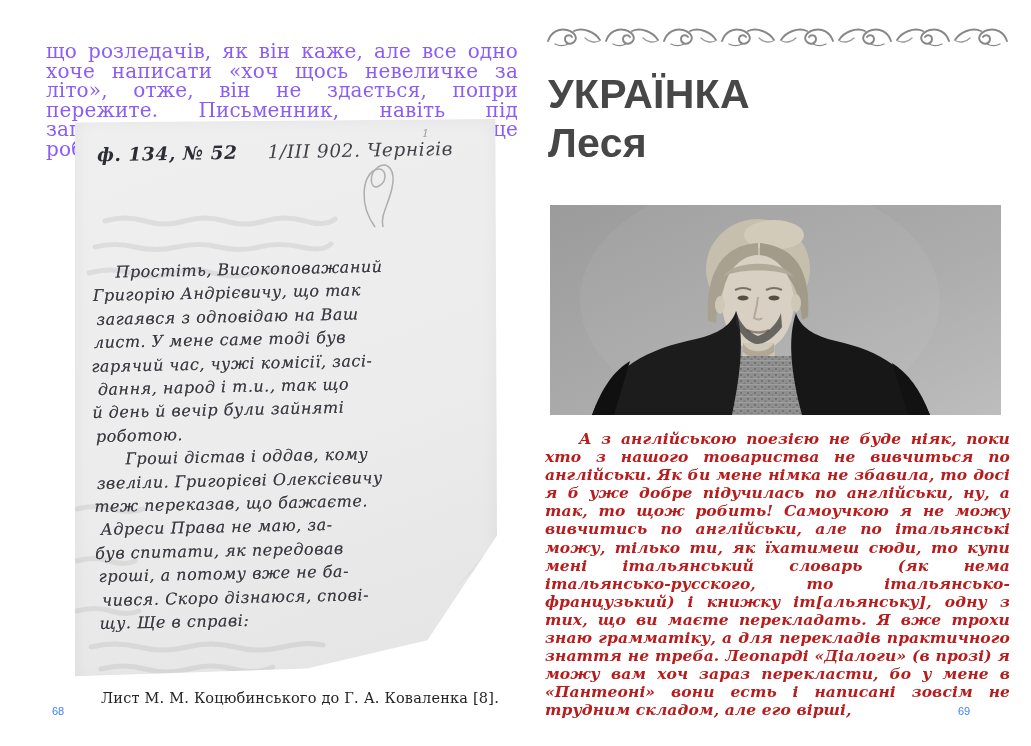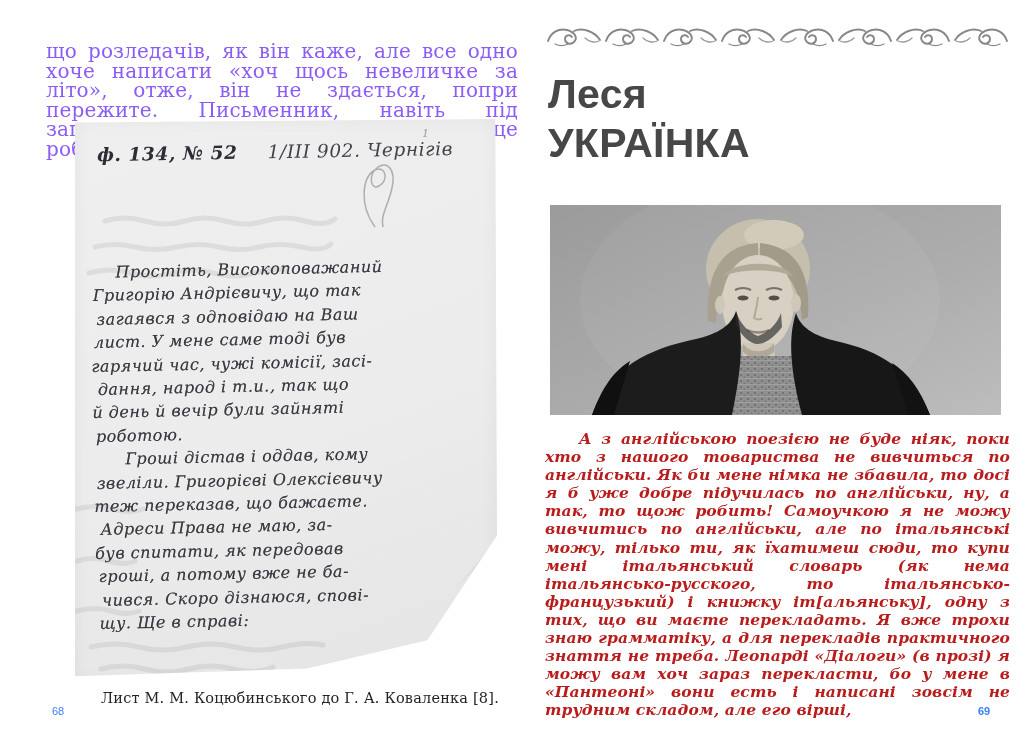--- a/index.html
+++ b/index.html
@@ -36,21 +36,21 @@
   .hw-line:nth-child(1),.hw-line:nth-child(9){text-indent:26px;}
   .hw-line:nth-child(2n){margin-left:3px;}
   .hw-line:nth-child(3n){margin-left:6px;}
   .caption{
     position:absolute;left:85px;top:690px;width:430px;margin:0;text-align:center;
     font-size:14.5px;color:#242424;letter-spacing:.2px;
   }
   .pagenum{position:absolute;font-family:"Liberation Sans","DejaVu Sans",sans-serif;
     font-size:11px;color:#3b82f6;}
   .pagenum.pl{left:52px;top:705px;}
-  .pagenum.pr{left:978px;top:705px;font-weight:bold;}
+  .pagenum.pr{left:958px;top:705px;}
   
   .ornament{position:absolute;left:545px;top:25px;width:465px;height:24px;}
   .title{
     position:absolute;left:548px;top:70px;margin:0;
     font-family:"Liberation Sans","DejaVu Sans",sans-serif;
     font-size:41px;line-height:49px;font-weight:bold;color:#474747;letter-spacing:.3px;
   }
   .title span{display:block;}
   .photo{position:absolute;left:550px;top:205px;width:451px;height:210px;}
   .quote{
@@ -131,22 +131,22 @@
       <use href="#fl" x="174"></use>
       <g transform="translate(465,0) scale(-1,1)">
         <use href="#fl" x="0"></use>
         <use href="#fl" x="58"></use>
         <use href="#fl" x="116"></use>
         <use href="#fl" x="174"></use>
       </g>
     </svg>
 
     <h1 class="title">
+        <span>УКРАЇНКА</span>
         <span>Леся</span>
-        <span>УКРАЇНКА</span>
       </h1>
 
     <svg class="photo" viewBox="0 0 451 210" preserveAspectRatio="none">
       <defs>
         <linearGradient id="bgGrad" x1="0" y1="0" x2="1" y2="1">
           <stop offset="0" stop-color="#9b9b9b"></stop>
           <stop offset="0.6" stop-color="#adadad"></stop>
           <stop offset="1" stop-color="#bdbdbd"></stop>
         </linearGradient>
         <pattern id="knit" width="7" height="6" patternUnits="userSpaceOnUse">

